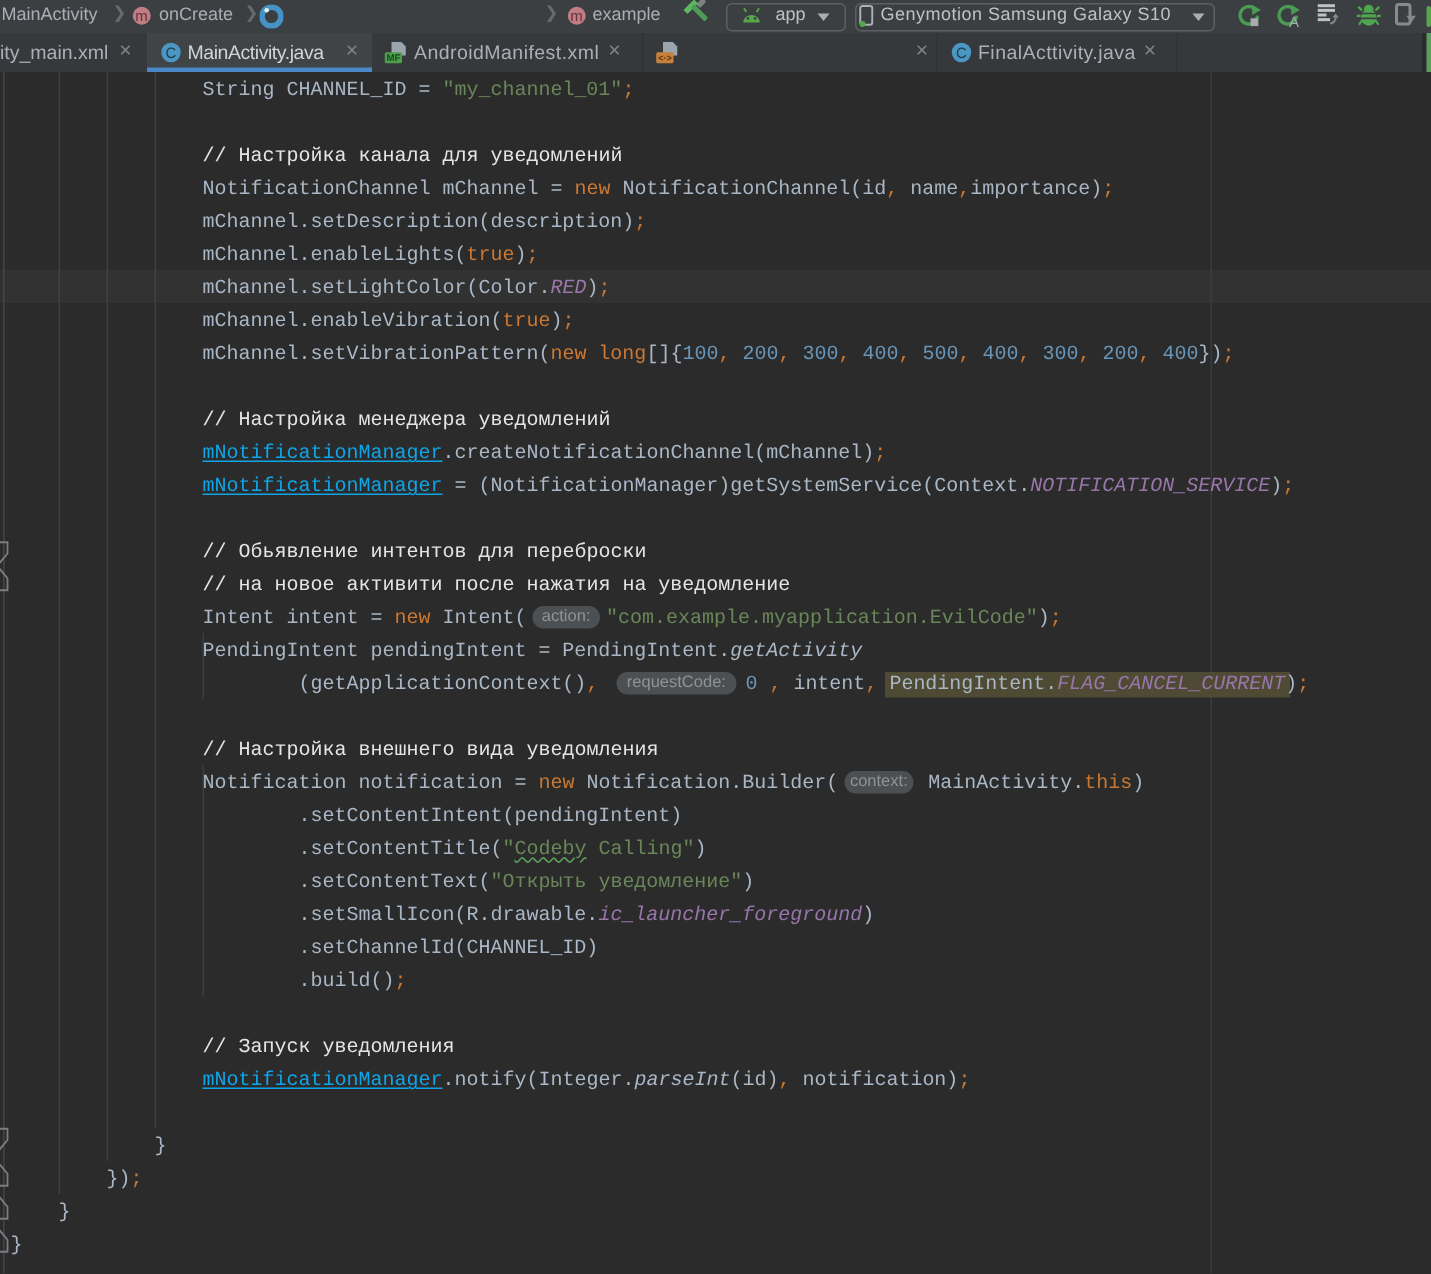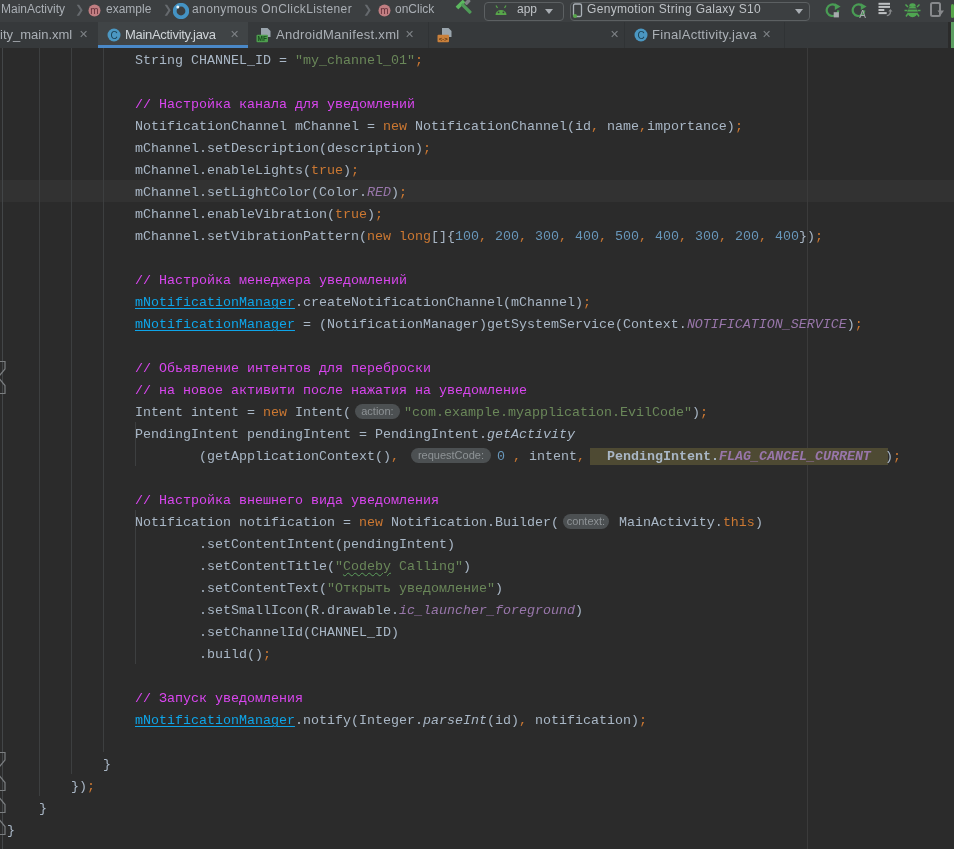--- a/index.html
+++ b/index.html
@@ -17,73 +17,72 @@
 .guide{position:absolute;width:1px;background:#3D3F40;}
 .margin{position:absolute;left:807px;top:0;width:1px;height:801px;background:#3B3B3B;}
 .gutline{position:absolute;left:2px;top:0;width:1px;height:801px;background:#434648;}
 #code{position:absolute;left:7px;top:2px;width:947px;
   font-family:"Liberation Mono",monospace;font-size:13.3333px;line-height:22px;
   color:#A9B7C6;white-space:pre;}
 #code div{height:22px;}
 .k{color:#CC7832;}
 .s{color:#6A8759;}
 .n{color:#6897BB;}
-.c{color:#d946ef;}
+.c{color:#e5e5e5;}
 .f{color:#9876AA;font-style:italic;margin-top:40px;}
 .p{color:#CC7832;}
 .i{font-style:italic;}
 .u{color:#0ea5e9;text-decoration:underline;text-underline-offset:2px;text-decoration-thickness:1px;}
 .w{text-decoration:underline wavy #5C9E5C;text-decoration-thickness:1px;text-underline-offset:2px;}
-.hl{background:#4E4A33;padding:1px 17px;margin:-1px -3px;font-weight:bold;}
+.hl{background:#4E4A33;padding:1px 3px;margin:-1px -3px;}
 .hint{display:inline-block;box-sizing:border-box;background:#4C5052;color:#8E9396;border-radius:8px;
   font-family:"Liberation Sans",sans-serif;font-size:11px;line-height:15px;height:15px;
   text-align:center;vertical-align:baseline;position:relative;top:-1px;}
 </style></head>
 <body>
 <div id="toolbar">
   <div class="bc" style="left:1px;">MainActivity</div>
   <div class="sep" style="left:75px;">❯</div>
   <svg class="abs" style="left:88px;top:4px;" width="13" height="13">
       <circle cx="6.5" cy="6.5" r="6" fill="#C17E82"></circle>
       <text x="6.4" y="10" font-size="10" fill="#67333C" text-anchor="middle" font-family="Liberation Sans">m</text>
     </svg>
-  <div class="bc" style="left:106px;">example</div>
+  <div class="bc" style="left:106px;">onCreate</div>
   <div class="sep" style="left:163px;">❯</div>
   <svg class="abs" style="left:173px;top:3px;" width="16" height="16">
       <circle cx="8" cy="8" r="6.3" fill="none" stroke="#4493C4" stroke-width="3.8"></circle>
       <circle cx="4.8" cy="3.9" r="1.5" fill="#E8F4FA"></circle>
     </svg>
-  <div class="bc" style="left:192px;letter-spacing:0.4px;">anonymous OnClickListener</div>
   <div class="sep" style="left:363px;">❯</div>
   <svg class="abs" style="left:378px;top:4px;" width="13" height="13">
       <circle cx="6.5" cy="6.5" r="6" fill="#C17E82"></circle>
       <text x="6.4" y="10" font-size="10" fill="#67333C" text-anchor="middle" font-family="Liberation Sans">m</text>
     </svg>
-  <div class="bc" style="left:395px;">onClick</div>
+  <div class="bc" style="left:395px;">example</div>
   <svg class="abs" style="left:455px;top:0px;" width="19" height="18">
     <rect x="9.5" y="0.2" width="6" height="3.6" rx="1" fill="#7E8284" transform="rotate(-45 12.5 2)"></rect>
     <rect x="0.5" y="2.6" width="10" height="3.8" rx="0.5" fill="#5CB85F" transform="rotate(-45 5.5 4.5)"></rect>
     <rect x="9.6" y="2" width="3.4" height="13" rx="1" fill="#4F9A57" transform="rotate(-45 11.3 8.5)"></rect>
   </svg>
   <div class="abs" style="left:484px;top:2px;width:78px;height:17px;border:1px solid #5C6062;border-radius:4px;"></div>
   <svg class="abs" style="left:493px;top:4px;" width="16" height="14">
     <path d="M2.5 11 a5.5 5 0 0 1 11 0 z" fill="#57A64A"></path>
     <line x1="4.5" y1="4" x2="3" y2="1.5" stroke="#57A64A" stroke-width="1.2"></line>
     <line x1="11.5" y1="4" x2="13" y2="1.5" stroke="#57A64A" stroke-width="1.2"></line>
     <circle cx="5.6" cy="8.3" r="0.9" fill="#3C3F41"></circle>
       <circle cx="10.4" cy="8.3" r="0.9" fill="#3C3F41"></circle>
   </svg>
   <div class="bc" style="left:517px;color:#BEC2C6;">app</div>
   <div class="abs" style="left:545px;top:9px;width:0;height:0;border-left:4px solid transparent;border-right:4px solid transparent;border-top:5px solid #A9AEB3;"></div>
   <div class="abs" style="left:570px;top:2px;width:238px;height:17px;border:1px solid #5C6062;border-radius:4px;"></div>
   <svg class="abs" style="left:572px;top:3px;" width="12" height="16">
     <rect x="1.5" y="1" width="8" height="12.5" rx="1.5" fill="none" stroke="#A9B0B6" stroke-width="1.3"></rect>
     <circle cx="3" cy="13" r="2" fill="#57A64A"></circle>
   </svg>
-  <div class="bc" style="left:587px;color:#BEC2C6;letter-spacing:0.33px;">Genymotion String Galaxy S10</div>
+  <div class="bc" style="left:587px;color:#BEC2C6;letter-spacing:0.33px;">Genymotion Samsung Galaxy S10</div>
   <div class="abs" style="left:795px;top:9px;width:0;height:0;border-left:4.5px solid transparent;border-right:4.5px solid transparent;border-top:5px solid #A9AEB3;"></div>
   <svg class="abs" style="left:825px;top:3px;" width="17" height="16">
     <path d="M10.5 2.2 A5.8 5.8 0 1 0 13.3 7.4" fill="none" stroke="#499C54" stroke-width="2.2"></path>
     <path d="M9.8 0.2 L15.6 3.6 L9.8 7 z" fill="#499C54"></path>
     <rect x="8.7" y="9.2" width="5.2" height="5.2" fill="#A6ABAD"></rect>
   </svg>
   <svg class="abs" style="left:851px;top:3px;" width="17" height="16">
     <path d="M10.5 2.2 A5.8 5.8 0 1 0 13.3 7.4" fill="none" stroke="#499C54" stroke-width="2.2"></path>
     <path d="M9.8 0.2 L15.6 3.6 L9.8 7 z" fill="#499C54"></path>
     <text x="11.7" y="15" font-size="10" fill="#A6ABAD" text-anchor="middle" font-family="Liberation Sans">A</text>

